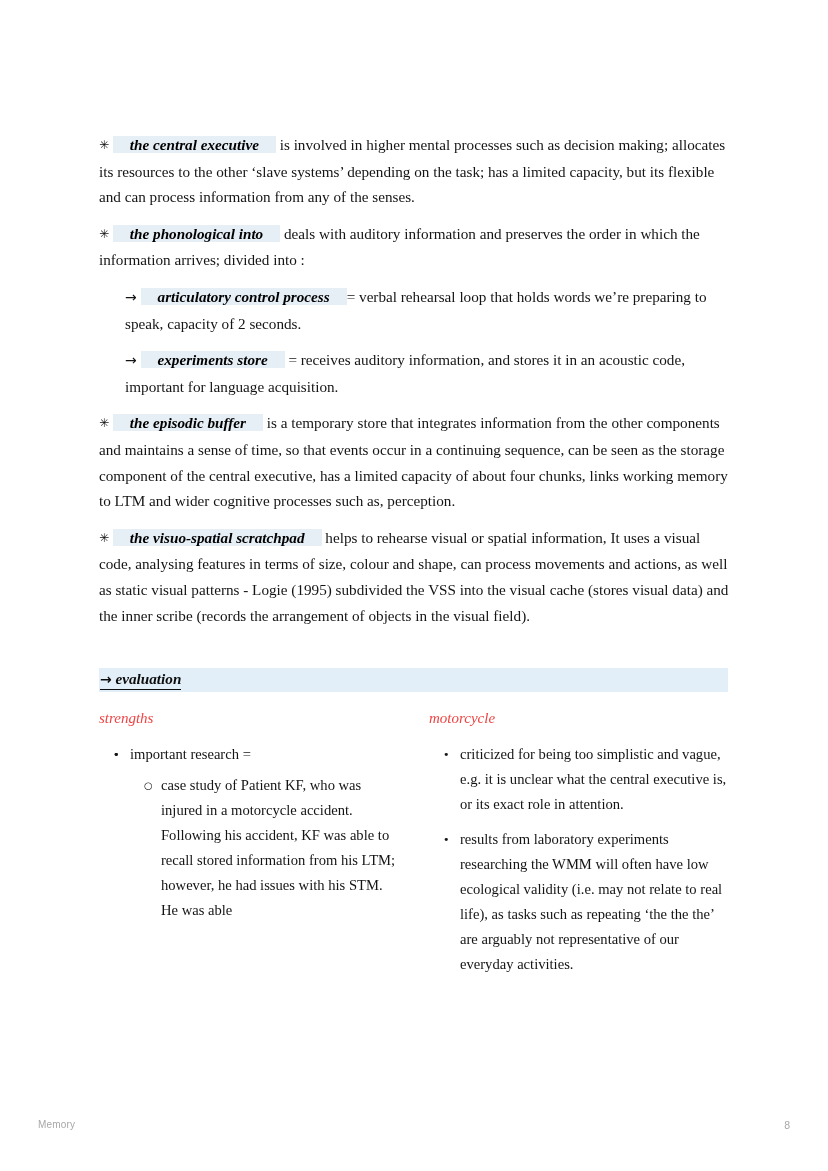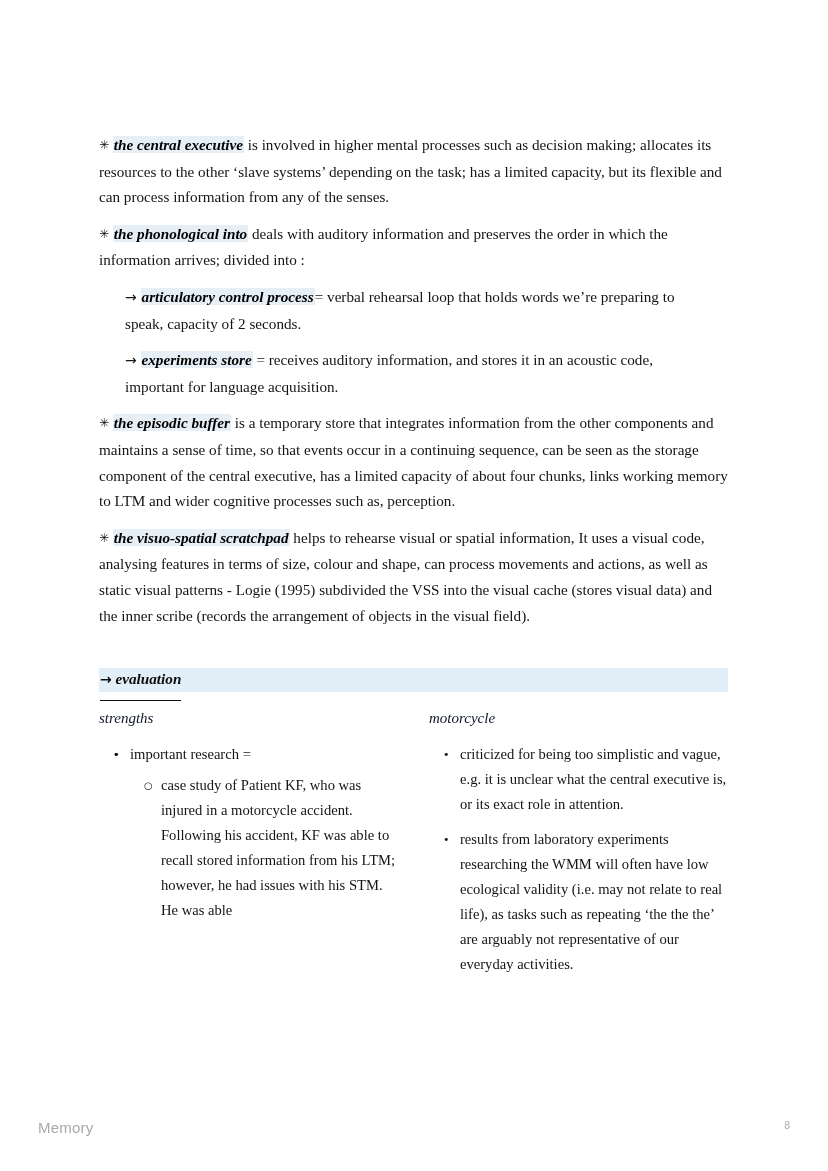--- a/index.html
+++ b/index.html
@@ -45,21 +45,21 @@
     vertical-align: 1px;
     letter-spacing: 0;
   }
   .hl {
     background: #e6eff6;
     font-weight: bold;
     font-style: italic;
     color: #000000;
     box-decoration-break: clone;
     -webkit-box-decoration-break: clone;
-    padding: 0 1px;
+    padding: 0 17px;
   }
 
   .sub {
     font-size: 15.2px;
     line-height: 25.6px;
     margin: 0 16px 11px 0;
     padding-left: 26px;
     color: #141414;
   }
   .sub .arrow {
@@ -78,21 +78,21 @@
   }
   .eval-label {
     position: absolute;
     left: 100px;
     top: 670px;
     font-size: 15.2px;
     font-weight: bold;
     font-style: italic;
     color: #0d0d0d;
     border-bottom: 1.6px solid #0d0d0d;
-    padding-bottom: 12px;
+    padding-bottom: 1px;
     line-height: 18px;
     white-space: nowrap;
   }
   .eval-label .arrow {
     font-family: "DejaVu Sans", sans-serif;
     font-weight: bold;
     font-size: 14px;
   }
 
   
@@ -102,21 +102,21 @@
     top: 708px;
     width: 630px;
     display: flex;
     gap: 30px;
   }
   .col { width: 300px; }
 
   .col-head {
     font-size: 15px;
     font-style: italic;
-    color: #0f172a;
+    color: #ef4444;
     margin: 0 0 14px 0;
     line-height: 20px;
   }
 
   ul.blist {
     list-style: none;
     margin: 0;
     padding: 0;
   }
   ul.blist > li {
@@ -164,21 +164,21 @@
     left: 0;
     top: 1119px;
     width: 828px;
     height: 20px;
   }
   .footer-left {
     position: absolute;
     left: 38px;
     top: 0;
     font-family: "Liberation Sans", sans-serif;
-    font-size: 15px;
+    font-size: 10px;
     color: #a8a8a8;
     letter-spacing: 0.2px;
   }
   .footer-right {
     position: absolute;
     right: 38px;
     top: 0;
     font-family: "Liberation Sans", sans-serif;
     font-size: 10.5px;
     color: #a8a8a8;

